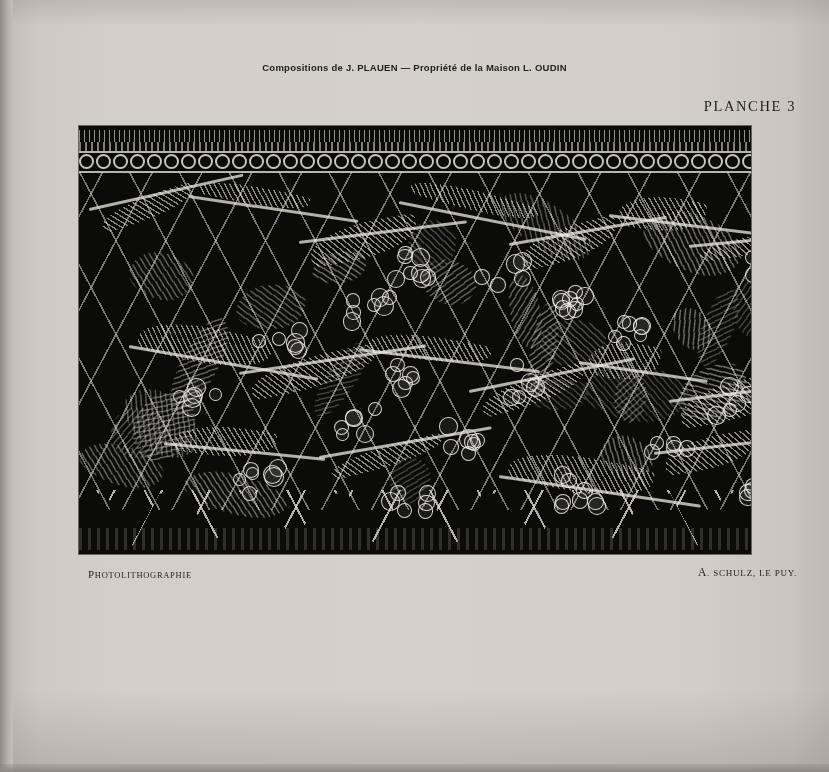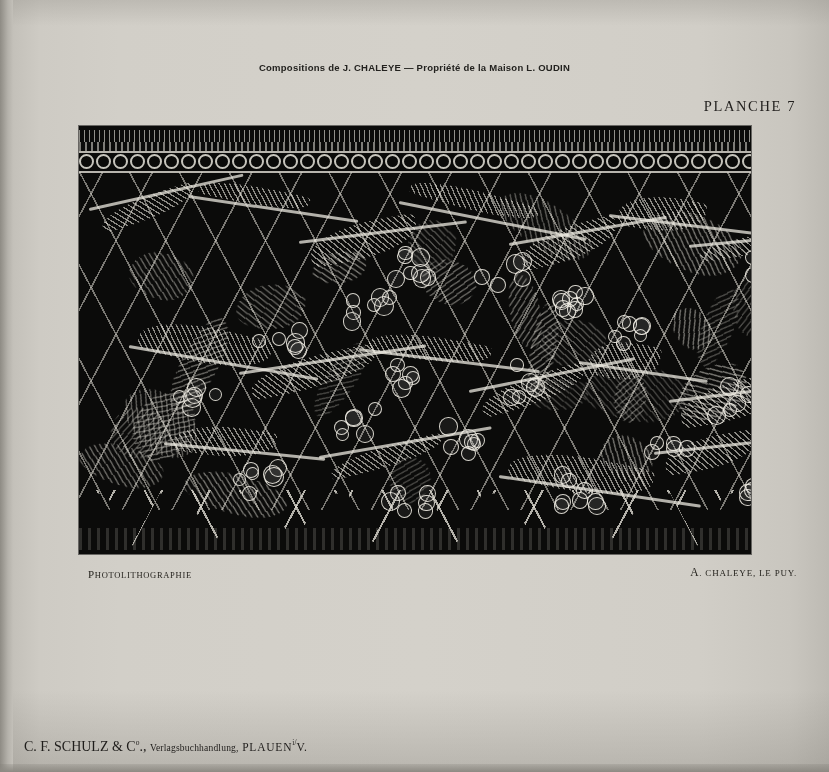--- a/index.html
+++ b/index.html
@@ -288,23 +288,23 @@
   }
 </style>
 </head>
 <body>
 
 <div class="page"></div>
 
 <div class="content">
 
 
-  <div class="subtitle">Compositions de J. CHALEYE  —  Propriété de la Maison L. OUDIN</div>
-
-  <div class="plate-no">PLANCHE 7</div>
+  <div class="subtitle">Compositions de J. PLAUEN  —  Propriété de la Maison L. OUDIN</div>
+
+  <div class="plate-no">PLANCHE 3</div>
 
   <div class="plate-wrap">
     <div class="plate">
 
       <div class="band-top"></div>
       <div class="band-top2"></div>
       <div class="band-line" style="top:25px;"></div>
       <div class="band-rings" id="ring-row">
           <div class="ring"></div>
           <div class="ring"></div>
@@ -565,24 +565,19 @@
       </div>
 
     </div>
   </div>
 
   <div class="caption-left">
     <span class="cap">P</span><span>HOTOLITHOGRAPHIE</span>
   </div>
 
   <div class="caption-right">
-    <span class="cap">A</span><span>. CHALEYE, LE PUY.</span>
+    <span class="cap">A</span><span>. SCHULZ, LE PUY.</span>
   </div>
 
-  <div class="imprint">
-    <span>C. F. SCHULZ &amp; C</span><sup>o</sup><span>.,</span>
-    <span class="small">Verlagsbuchhandlung,</span>
-    <span class="sc">PLAUEN</span><sup>i/</sup><span class="sc">V.</span>
-  </div>
 
   <div class="edge-left"></div>
   <div class="edge-bottom"></div>
 </div>
 
 </body></html>

